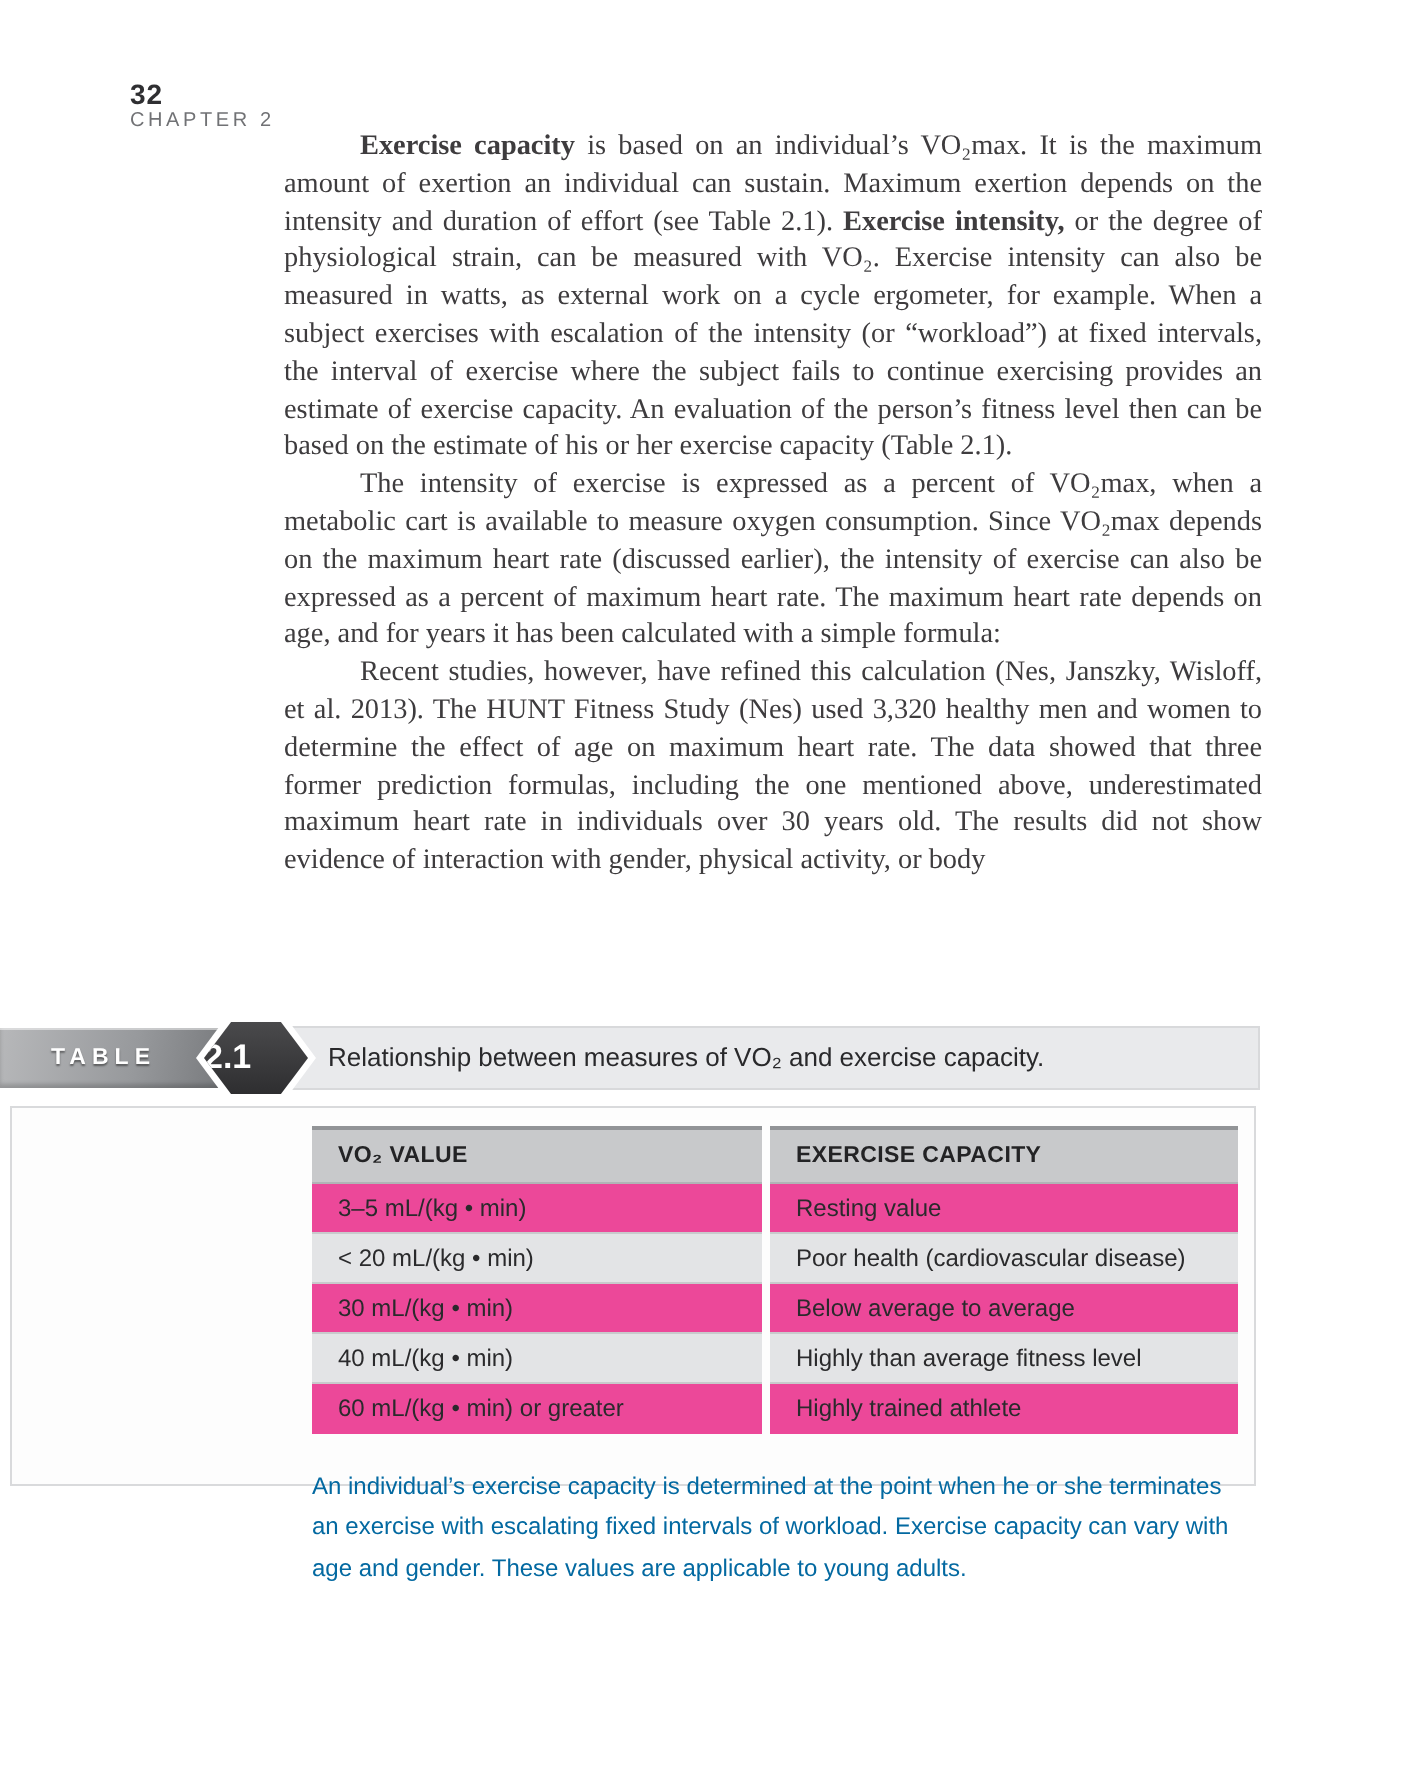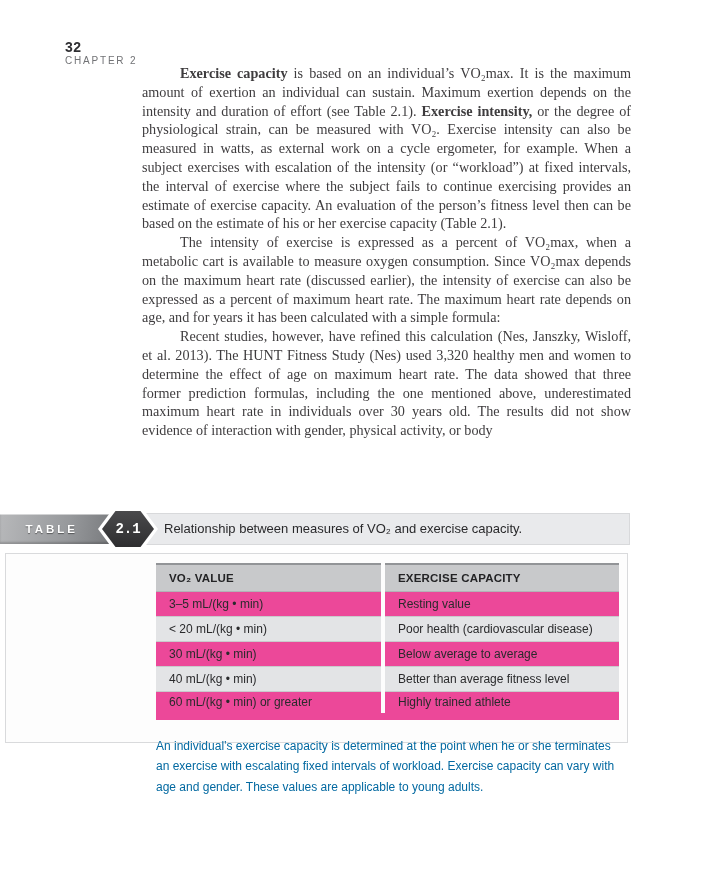--- a/index.html
+++ b/index.html
@@ -81,24 +81,24 @@
     left: 98px; top: -3px;
     width: 60px; height: 42px;
     background: #ffffff;
     clip-path: polygon(26% 0, 74% 0, 100% 50%, 74% 100%, 26% 100%, 0% 50%);
     display: flex; align-items: center; justify-content: center;
   }
   .hex-inner {
     width: 52px; height: 36px;
     background: linear-gradient(to bottom, #4a4a4c, #2e2e30);
     clip-path: polygon(26% 0, 74% 0, 100% 50%, 74% 100%, 26% 100%, 0% 50%);
-    display: flex; align-items: center; justify-content: center;
+    display: flex; align-items: center; 
     color: #ffffff;
-    font-family: Liberation Mono, monospace;
-    font-size: 14px;
+    font-family: Liberation Sans, sans-serif;
+    font-size: 17px;
     font-weight: bold;
   }
   .caption-bar {
     position: absolute;
     left: 138px; top: 2px;
     width: 492px; height: 32px;
     background: #e9eaec;
     box-shadow: inset 0 0 0 1px #d8d9db;
     clip-path: polygon(0 0, 100% 0, 100% 100%, 0 100%, 11px 50%);
     line-height: 32px;
@@ -138,21 +138,21 @@
     font-size: 12px;
     color: #2a2a2c;
     border-bottom: 1px solid #c9cacc;
     background: #ec4899;
   }
   table.vo2 th:first-child, table.vo2 td:first-child {
     width: 227px;
     border-right: 4px solid #fdfdfd;
   }
   table.vo2 tbody tr:nth-child(even) td { background: #e3e4e6; }
-  table.vo2 tbody tr:last-child td { border-bottom: 7px solid #ec4899; }
+  table.vo2 tbody tr:last-child td { border-bottom: 1px solid #ec4899; }
 
   .footnote {
     margin: 16px 0 0 150px;
     width: 462px;
     font-family: "Liberation Sans", sans-serif;
     font-size: 12px;
     line-height: 20.5px;
     color: #0369a1;
     text-align: left;
   }
@@ -205,21 +205,21 @@
           <tr>
             <td>&lt; 20 mL/(kg • min)</td>
             <td>Poor health (cardiovascular disease)</td>
           </tr>
           <tr>
             <td>30 mL/(kg • min)</td>
             <td>Below average to average</td>
           </tr>
           <tr>
             <td>40 mL/(kg • min)</td>
-            <td>Better than average fitness level</td>
+            <td>Highly than average fitness level</td>
           </tr>
           <tr>
             <td>60 mL/(kg • min) or greater</td>
             <td>Highly trained athlete</td>
           </tr>
         </tbody>
       </table>
       <p class="footnote">An individual’s exercise capacity is determined at the point when he or she terminates an exercise with escalating fixed intervals of workload. Exercise capacity can vary with age and gender. These values are applicable to young adults.</p>
     </div>
 

